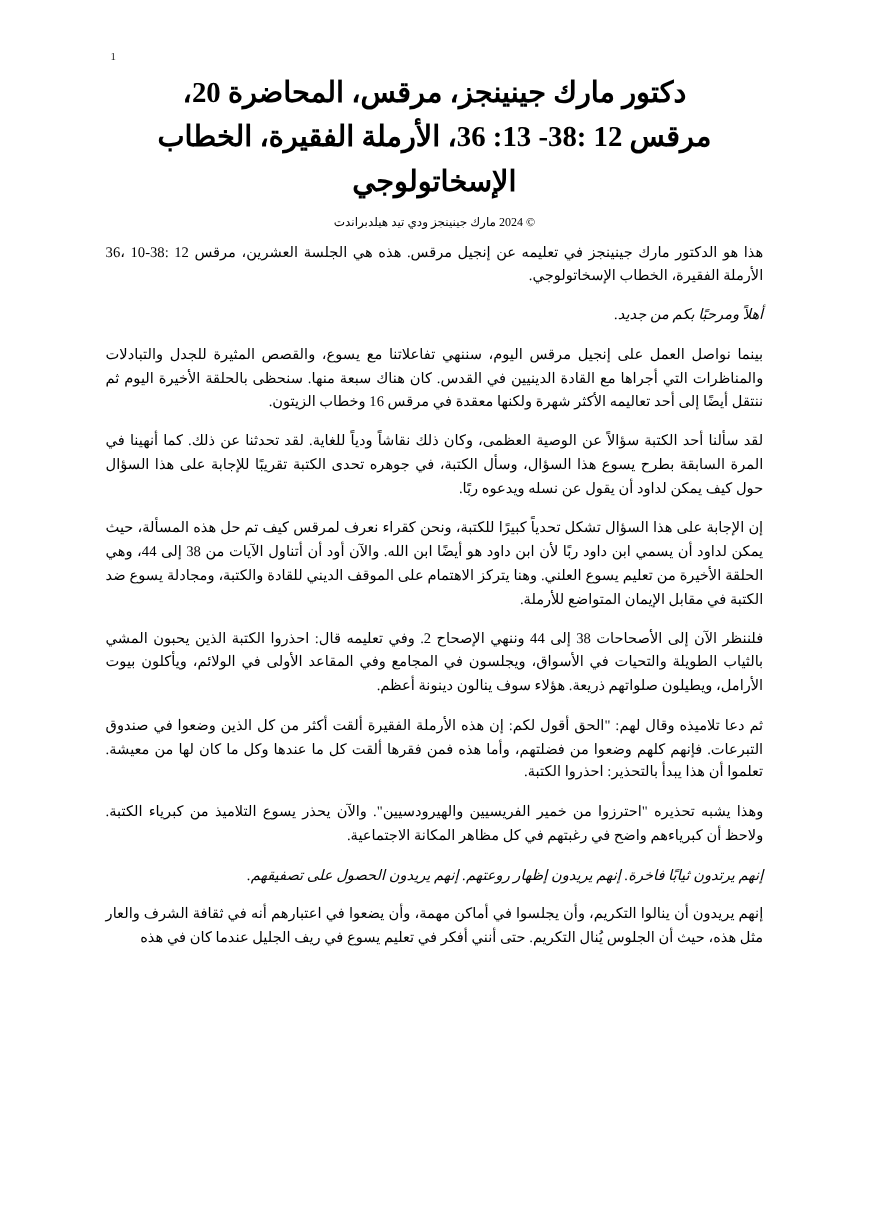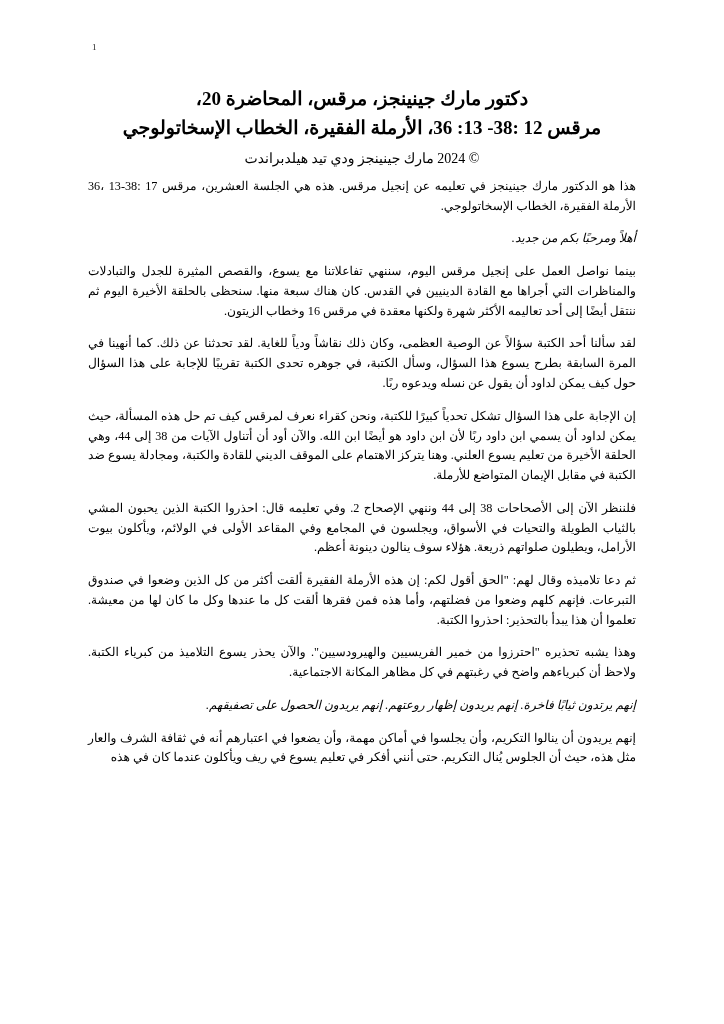--- a/index.html
+++ b/index.html
@@ -25,33 +25,33 @@
   .page-marker {
     position: absolute;
     top: 42px;
     left: 92px;
     font-size: 9px;
     color: #222;
     font-family: "Liberation Serif", serif;
     direction: ltr;
   }
   .doc-title {
-    margin-top: 44px;
+    margin-top: 20px;
     text-align: center;
     font-weight: bold;
-    font-size: 19px;
+    font-size: 24px;
     line-height: 1.55;
     direction: rtl;
   }
   .doc-title .line {
     display: block;
   }
   .byline {
     text-align: center;
-    font-size: 14px;
+    font-size: 10px;
     margin-top: 7px;
     margin-bottom: 9px;
     direction: rtl;
     color: #000;
   }
   .body-text {
     margin-top: 10px;
   }
   p.para {
     margin: 0 0 13px 0;
@@ -74,25 +74,25 @@
   <div class="page-marker">1</div>
 
   <div class="doc-title">
     <span class="line">دكتور مارك جينينجز، مرقس، المحاضرة 20،</span>
     <span class="line">مرقس 12 :38- 13: 36، الأرملة الفقيرة، الخطاب الإسخاتولوجي</span>
   </div>
 
   <div class="byline">© 2024 مارك جينينجز ودي تيد هيلدبراندت</div>
 
   <div class="body-text">
-    <p class="para">هذا هو الدكتور مارك جينينجز في تعليمه عن إنجيل مرقس. هذه هي الجلسة العشرين، مرقس 17 :38-13 ،36 الأرملة الفقيرة، الخطاب الإسخاتولوجي.</p>
+    <p class="para">هذا هو الدكتور مارك جينينجز في تعليمه عن إنجيل مرقس. هذه هي الجلسة العشرين، مرقس 12 :38-10 ،36 الأرملة الفقيرة، الخطاب الإسخاتولوجي.</p>
     <p class="para short">أهلاً ومرحبًا بكم من جديد.</p>
     <p class="para">بينما نواصل العمل على إنجيل مرقس اليوم، سننهي تفاعلاتنا مع يسوع، والقصص المثيرة للجدل والتبادلات والمناظرات التي أجراها مع القادة الدينيين في القدس. كان هناك سبعة منها. سنحظى بالحلقة الأخيرة اليوم ثم ننتقل أيضًا إلى أحد تعاليمه الأكثر شهرة ولكنها معقدة في مرقس 16 وخطاب الزيتون.</p>
     <p class="para">لقد سألنا أحد الكتبة سؤالاً عن الوصية العظمى، وكان ذلك نقاشاً ودياً للغاية. لقد تحدثنا عن ذلك. كما أنهينا في المرة السابقة بطرح يسوع هذا السؤال، وسأل الكتبة، في جوهره تحدى الكتبة تقريبًا للإجابة على هذا السؤال حول كيف يمكن لداود أن يقول عن نسله ويدعوه ربًا.</p>
     <p class="para">إن الإجابة على هذا السؤال تشكل تحدياً كبيرًا للكتبة، ونحن كقراء نعرف لمرقس كيف تم حل هذه المسألة، حيث يمكن لداود أن يسمي ابن داود ربًا لأن ابن داود هو أيضًا ابن الله. والآن أود أن أتناول الآيات من 38 إلى 44، وهي الحلقة الأخيرة من تعليم يسوع العلني. وهنا يتركز الاهتمام على الموقف الديني للقادة والكتبة، ومجادلة يسوع ضد الكتبة في مقابل الإيمان المتواضع للأرملة.</p>
     <p class="para">فلننظر الآن إلى الأصحاحات 38 إلى 44 وننهي الإصحاح 2. وفي تعليمه قال: احذروا الكتبة الذين يحبون المشي بالثياب الطويلة والتحيات في الأسواق، ويجلسون في المجامع وفي المقاعد الأولى في الولائم، ويأكلون بيوت الأرامل، ويطيلون صلواتهم ذريعة. هؤلاء سوف ينالون دينونة أعظم.</p>
     <p class="para">ثم دعا تلاميذه وقال لهم: "الحق أقول لكم: إن هذه الأرملة الفقيرة ألقت أكثر من كل الذين وضعوا في صندوق التبرعات. فإنهم كلهم وضعوا من فضلتهم، وأما هذه فمن فقرها ألقت كل ما عندها وكل ما كان لها من معيشة. تعلموا أن هذا يبدأ بالتحذير: احذروا الكتبة.</p>
     <p class="para">وهذا يشبه تحذيره "احترزوا من خمير الفريسيين والهيرودسيين". والآن يحذر يسوع التلاميذ من كبرياء الكتبة. ولاحظ أن كبرياءهم واضح في رغبتهم في كل مظاهر المكانة الاجتماعية.</p>
     <p class="para short">إنهم يرتدون ثيابًا فاخرة. إنهم يريدون إظهار روعتهم. إنهم يريدون الحصول على تصفيقهم.</p>
-    <p class="para">إنهم يريدون أن ينالوا التكريم، وأن يجلسوا في أماكن مهمة، وأن يضعوا في اعتبارهم أنه في ثقافة الشرف والعار مثل هذه، حيث أن الجلوس يُنال التكريم. حتى أنني أفكر في تعليم يسوع في ريف ويأكلون عندما كان في هذه</p>
+    <p class="para">إنهم يريدون أن ينالوا التكريم، وأن يجلسوا في أماكن مهمة، وأن يضعوا في اعتبارهم أنه في ثقافة الشرف والعار مثل هذه، حيث أن الجلوس يُنال التكريم. حتى أنني أفكر في تعليم يسوع في ريف الجليل عندما كان في هذه</p>
   </div>
 
 </div>
 
 </body></html>

